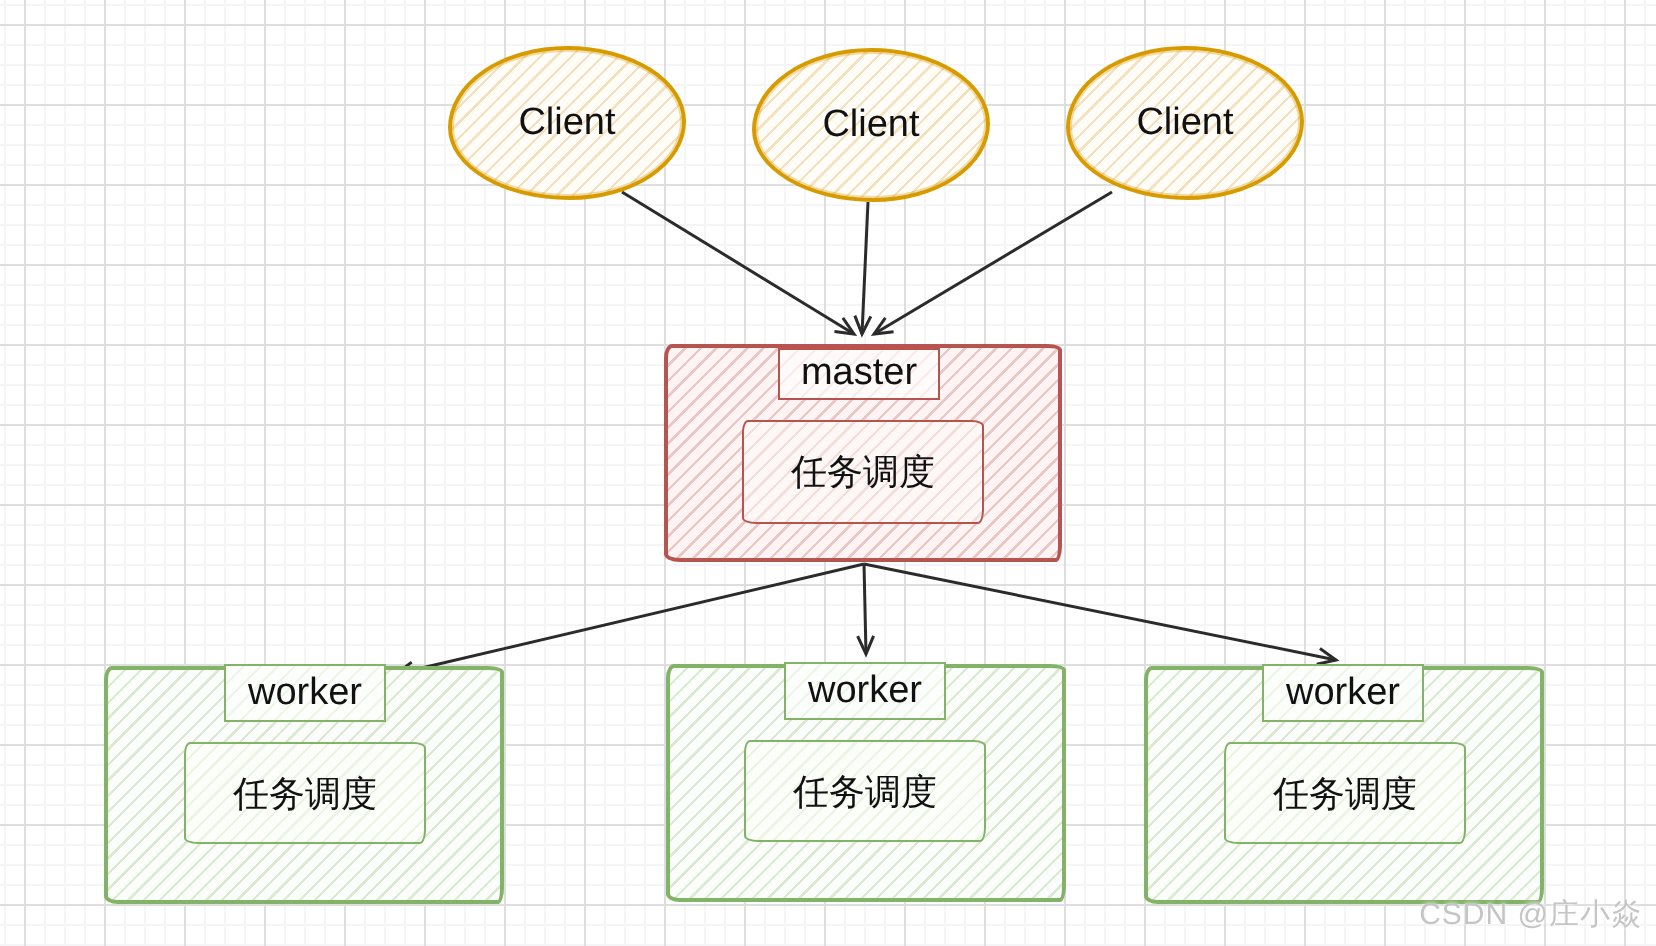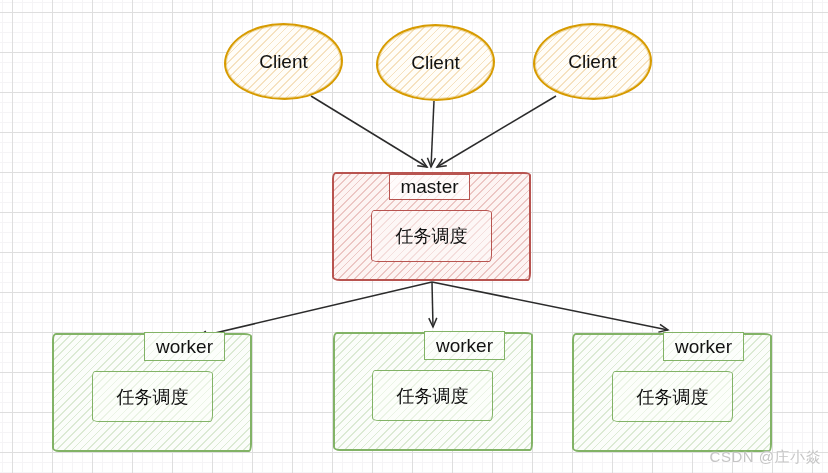--- a/index.html
+++ b/index.html
@@ -70,21 +70,20 @@
   }
   .wb1 { left: 52px;  top: 333px; }
   .wb2 { left: 333px; top: 332px; }
   .wb3 { left: 572px; top: 333px; }
   .worker-label {
     width: 81px; height: 29px;
     border: 1.5px solid #82b366;
     background-color: #fcfefb;
     background-image: repeating-linear-gradient(135deg, rgba(130,179,102,0.12) 0 1px, transparent 1px 6px);
     font-size: 19px;
-    margin-left: 32px;
   }
   .wl1 { left: 112px; top: 332px; }
   .wl2 { left: 392px; top: 331px; }
   .wl3 { left: 631px; top: 332px; }
   .worker-inner {
     width: 121px; height: 51px;
     border: 1.5px solid #82b366;
     border-radius: 3px 6px 3px 7px / 6px 3px 7px 3px;
     background-color: #fcfefa;
     background-image: repeating-linear-gradient(135deg, rgba(130,179,102,0.14) 0 1.2px, transparent 1.2px 5.5px);

